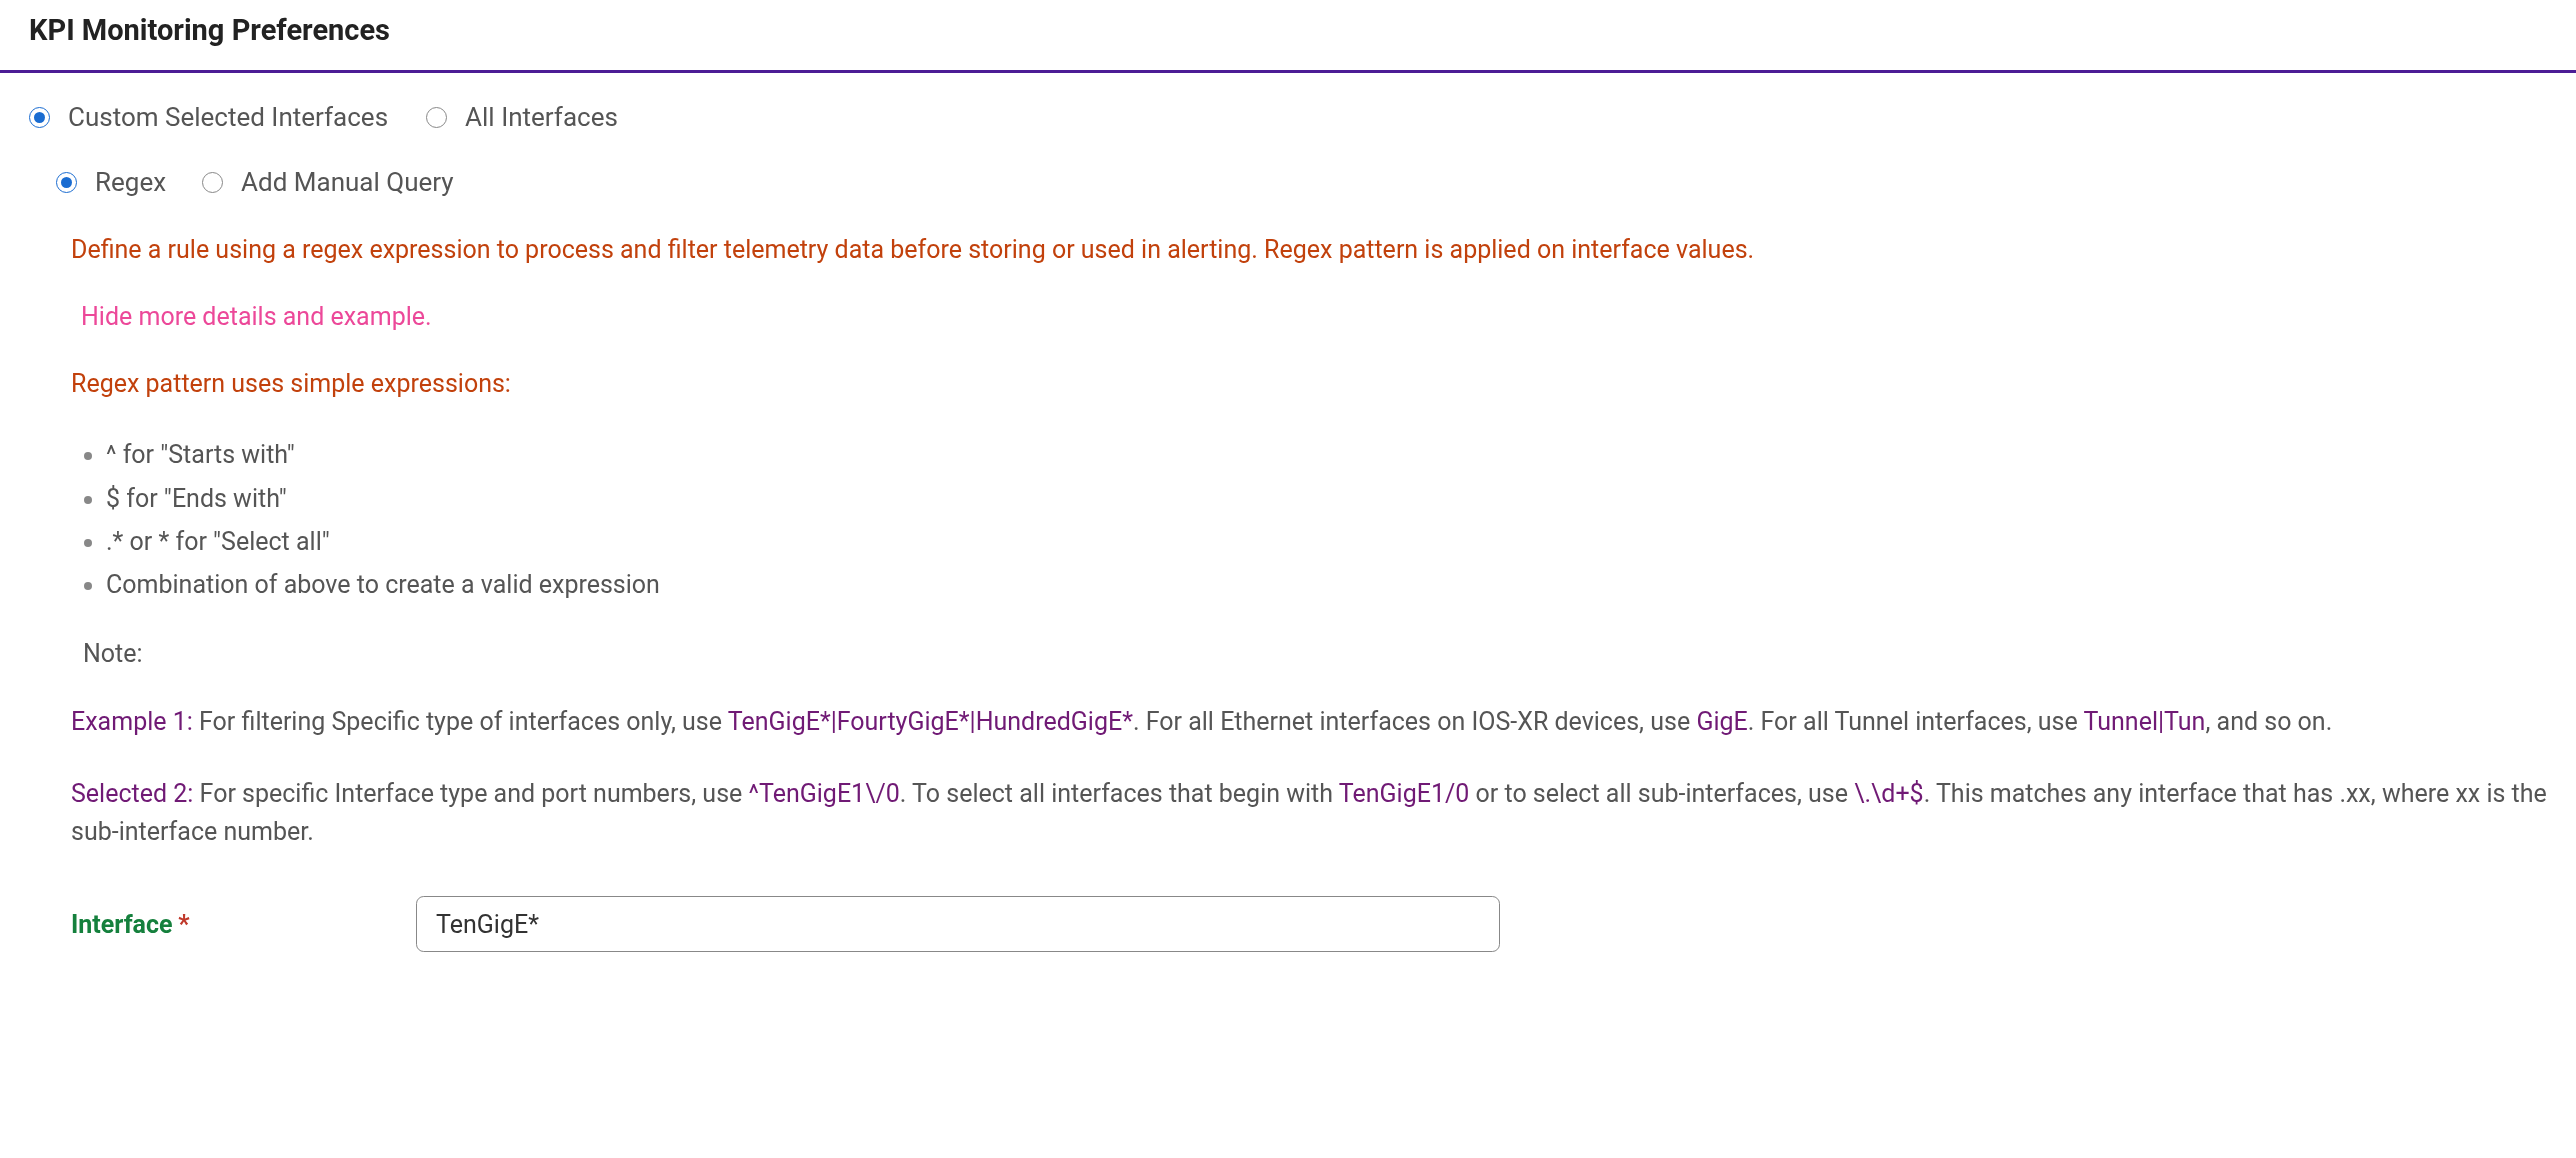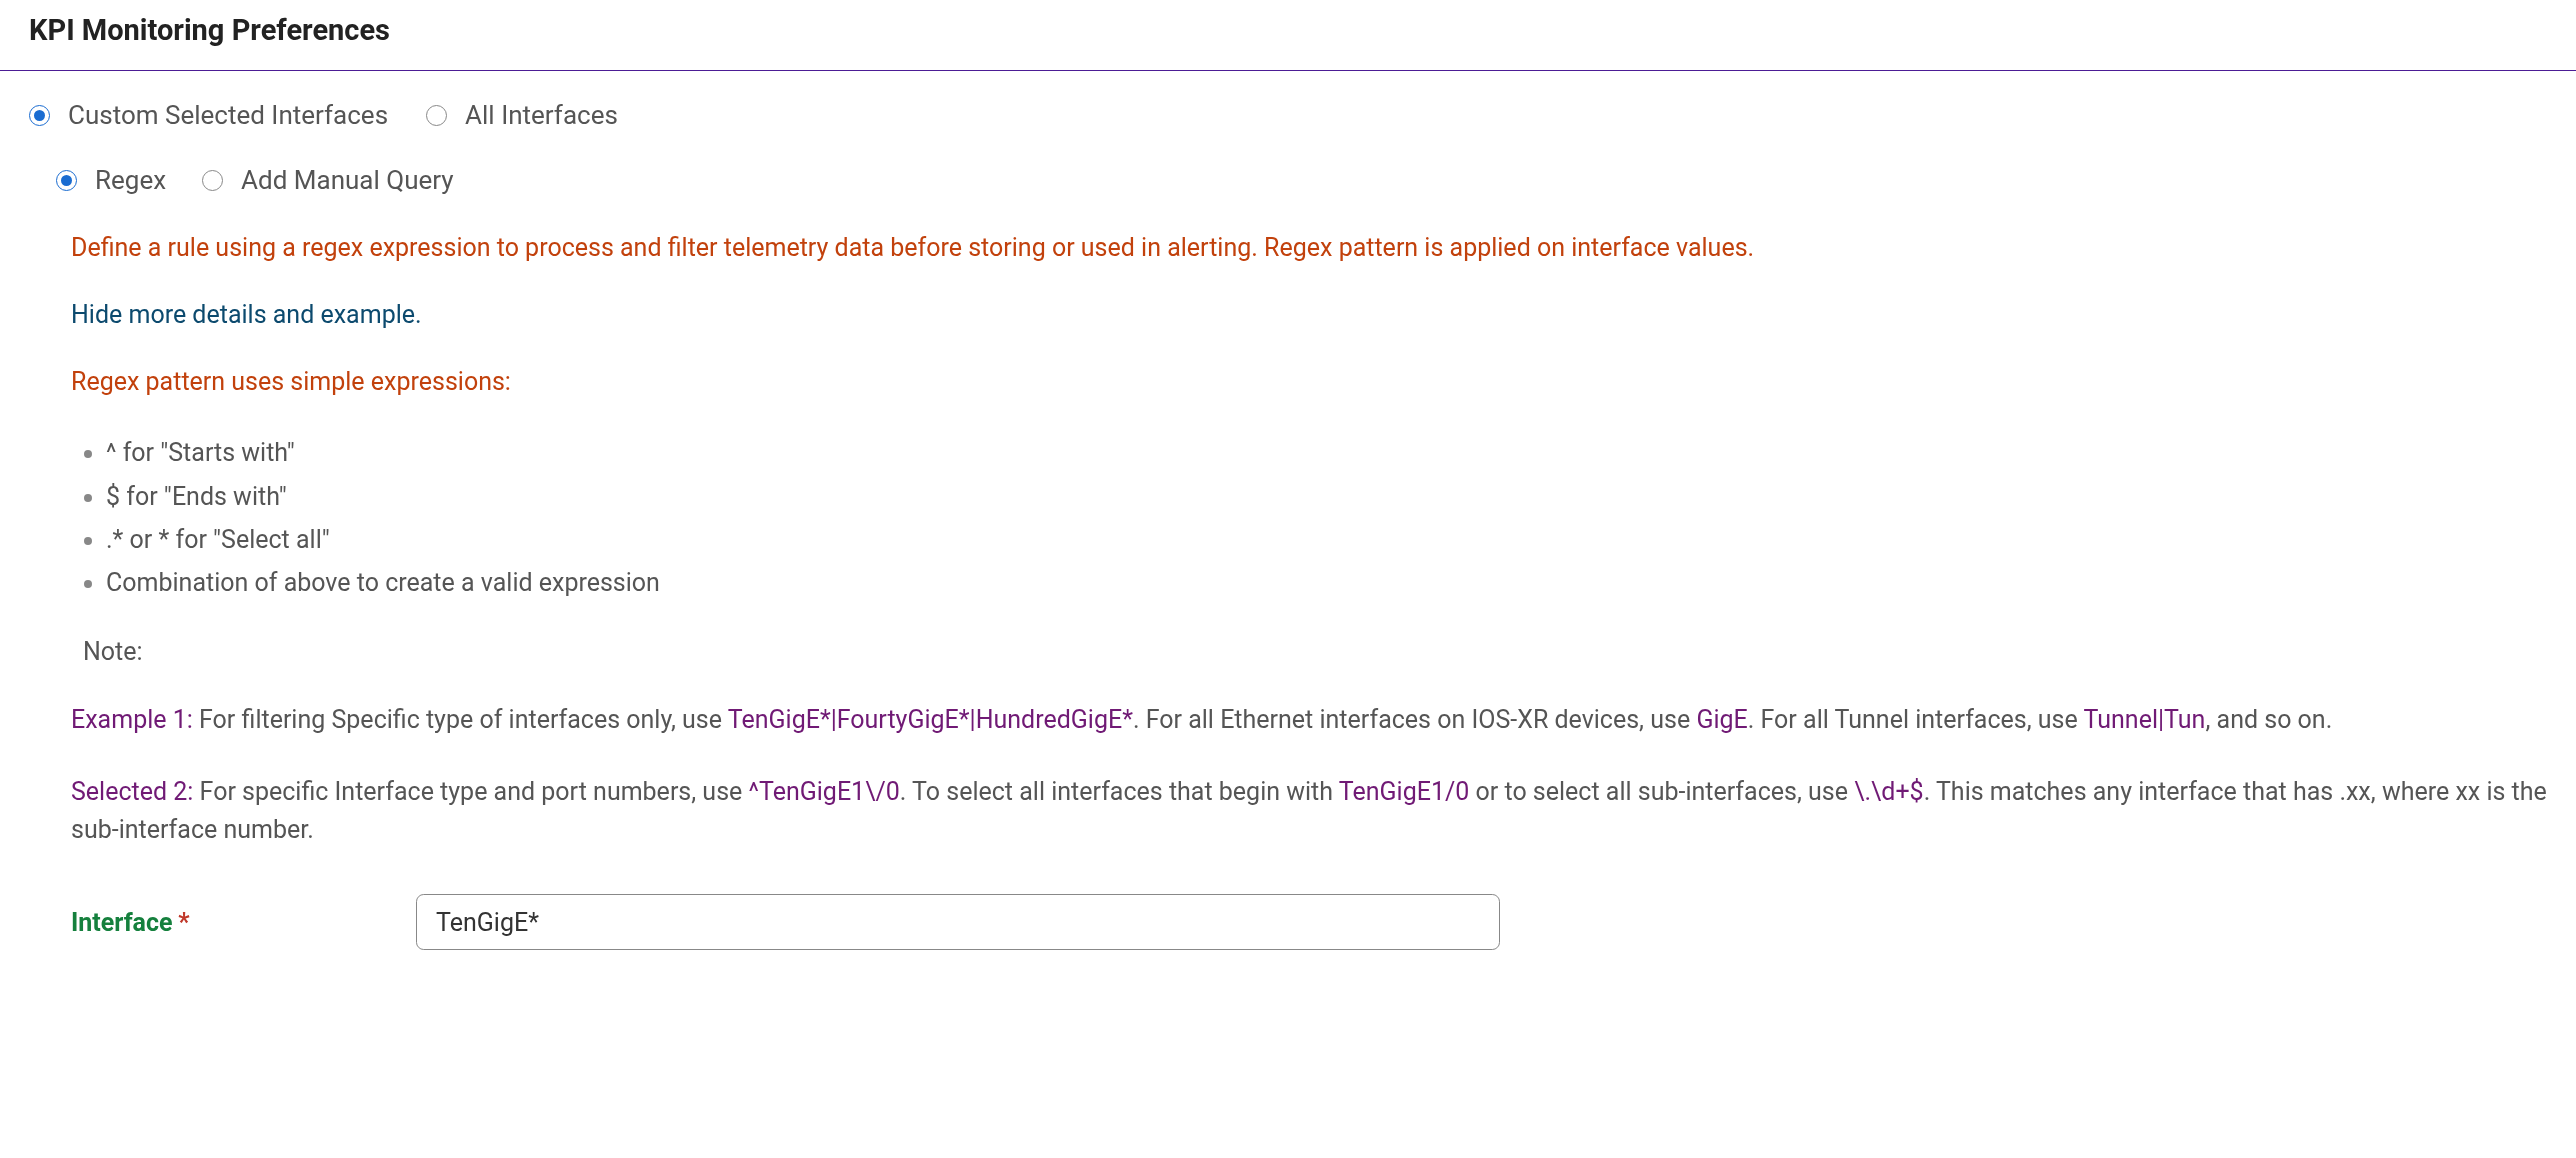--- a/index.html
+++ b/index.html
@@ -6,21 +6,21 @@
   html, body {
     margin: 0; padding: 0;
     font-family: -apple-system, BlinkMacSystemFont, "Segoe UI", Roboto, Helvetica, Arial, sans-serif;
     font-size: 25px;
     color: #333;
     background: #fff;
     width: 2576px;
   }
   .header {
     padding: 13.4px 29px 23px 29px;
-    border-bottom: 1px solid #4c1d95;
+    border-bottom: 3px solid #4c1d95;
   }
   .header-title {
     font-weight: 700;
     font-size: 29px;
     color: #222;
   }
   .body {
     padding: 29px 29px 0 29px;
   }
   .radio-row {
@@ -74,24 +74,25 @@
   .content {
     margin-left: 42px;
     max-width: 2494px;
   }
   .para {
     color: #c2410c;
     margin-bottom: 35px;
     line-height: 1.4;
   }
   .link {
-    color: #0c4a6e;
+    color: #ec4899;
     margin-bottom: 35px;
     cursor: pointer;
     display: inline-block;
+    margin-left: 10px;
   }
   ul {
     margin: 0 0 35px 0;
     padding-left: 35px;
     color: #555;
     line-height: 1.5;
   }
   ul li { margin-bottom: 5.8px; }
   ul li::marker { color: #888; }
   .note-label {

